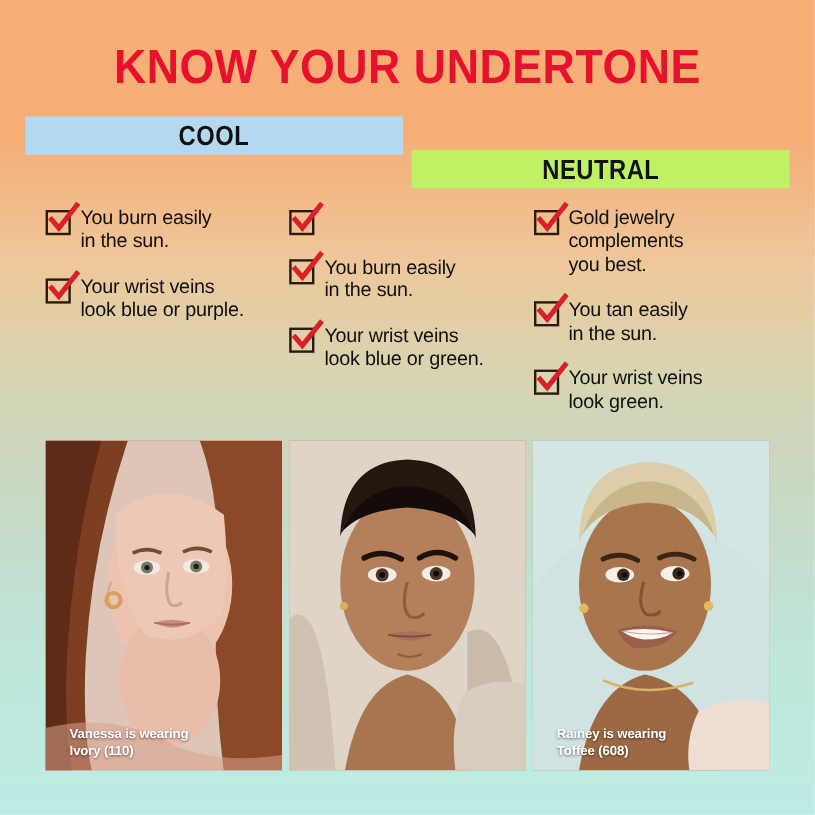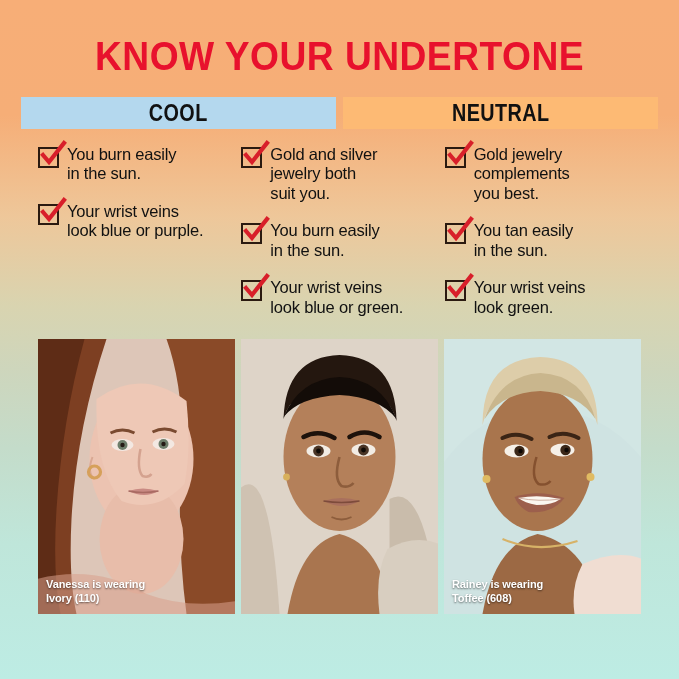--- a/index.html
+++ b/index.html
@@ -46,21 +46,21 @@
     align-items:center;
     justify-content:center;
     font-size:23px;
     font-weight:bold;
     color:#111111;
     letter-spacing:0.5px;
     transform-origin:center;
   }
   .hbox span { transform:scaleX(0.86); display:inline-block; }
   .hbox.cool    { background:#b4d8ee; }
-  .hbox.neutral { background:#fdba74; }
+  .hbox.neutral { background:#bef264;margin-top:28px; }
   .hbox.warm    { background:#fbbfc2; }
 
   
   .columns {
     display:flex;
     gap:7px;
     padding:0 38px;
     margin-top:16px;
   }
   .col { flex:1; display:flex; flex-direction:column; gap:18px; }
@@ -100,21 +100,21 @@
   .photo {
     position:relative;
     flex:1;
     height:275px;
     overflow:hidden;
     background:#caa68c;
   }
   .photo svg { position:absolute; inset:0; width:100%; height:100%; display:block; }
   .caption {
     position:absolute;
-    left:8px;
+    left:20px;
     bottom:9px;
     color:#ffffff;
     font-size:11px;
     font-weight:bold;
     line-height:1.22;
     letter-spacing:-0.1px;
     white-space:pre-line;
     text-shadow:0 1px 2px rgba(0,0,0,0.55);
   }
 </style>
@@ -157,23 +157,20 @@
       </div>
     </div>
 
     <div class="col">
       <div class="item">
         <div class="checkbox">
           <svg viewBox="0 0 28 28">
               <path d="M4 14 L10 21 L25 2" stroke="#d81f2a" stroke-width="4.2" fill="none" stroke-linecap="square"></path>
             </svg>
         </div>
-        <div class="item-text">Gold and silver
-jewelry both
-suit you.</div>
       </div>
       <div class="item">
         <div class="checkbox">
           <svg viewBox="0 0 28 28">
               <path d="M4 14 L10 21 L25 2" stroke="#d81f2a" stroke-width="4.2" fill="none" stroke-linecap="square"></path>
             </svg>
         </div>
         <div class="item-text">You burn easily
 in the sun.</div>
       </div>

